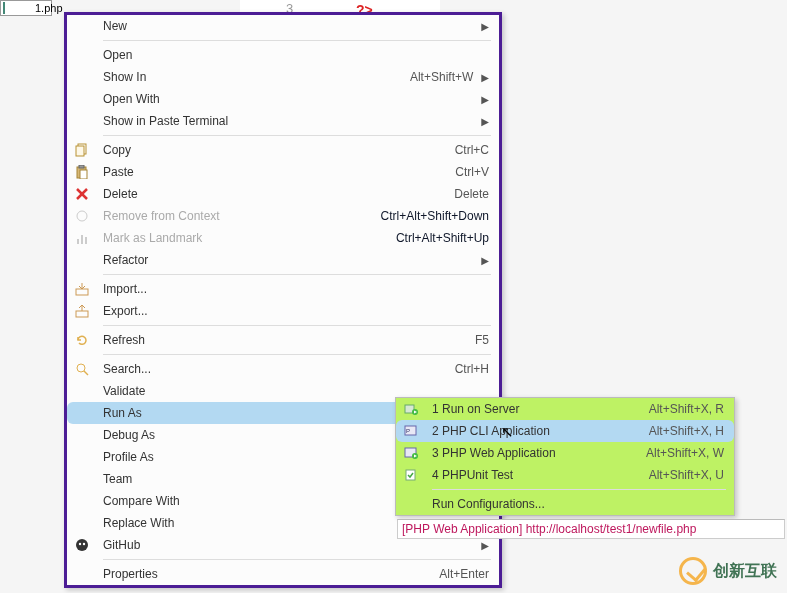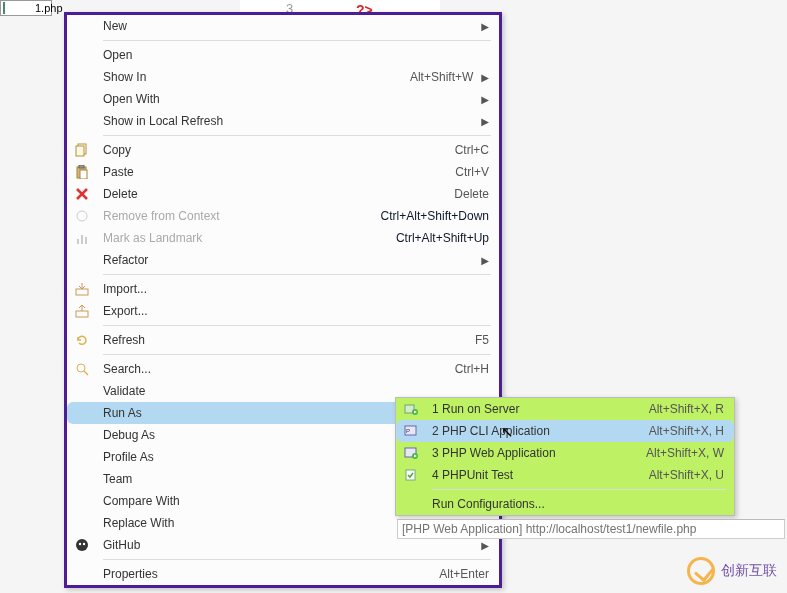--- a/index.html
+++ b/index.html
@@ -126,21 +126,21 @@
 .status-hint {
   position: absolute;
   top: 519px;
   left: 397px;
   width: 388px;
   background: #fff;
   border: 1px solid #ccc;
   border-top: 1px solid #bbb;
   padding: 2px 4px;
   font-size: 12px;
-  color: #737373;
+  color: #be185d;
 }
 .watermark {
   position: absolute;
   bottom: 8px;
   right: 10px;
   display: flex;
   align-items: center;
   opacity: 0.8;
 }
 .watermark-icon {
@@ -153,23 +153,23 @@
 .watermark-icon::after {
   content:'';
   position:absolute;
   top:3px; left:8px;
   width:10px; height:14px;
   border:3px solid #f5a623;
   border-left:none; border-top:none;
   transform: rotate(40deg);
 }
 .watermark-text {
-  font-size: 14px;
-  color: #4c1d95;
-  font-weight: 400;
+  font-size: 16px;
+  color: #14532d;
+  font-weight: 700;
 }
 svg { display:block; }
 </style>
 </head>
 <body>
 
 <div class="editor-bg"></div>
 <div class="line-num">3</div>
 <div class="red-mark">?&gt;</div>
 
@@ -197,21 +197,21 @@
     <span class="menu-shortcut">Alt+Shift+W</span>
     <span class="submenu-arrow">▶</span>
   </div>
   <div class="menu-item">
     <span class="menu-icon"></span>
     <span class="menu-label">Open With</span>
     <span class="submenu-arrow">▶</span>
   </div>
   <div class="menu-item">
     <span class="menu-icon"></span>
-    <span class="menu-label">Show in Local Refresh</span>
+    <span class="menu-label">Show in Paste Terminal</span>
     <span class="submenu-arrow">▶</span>
   </div>
   <div class="menu-sep"></div>
 
   <div class="menu-item">
     <span class="menu-icon">
       <svg width="14" height="14">
           <rect x="3" y="1" width="8" height="10" fill="none" stroke="#b89235"></rect>
           <rect x="1" y="3" width="8" height="10" fill="#fef8e7" stroke="#b89235"></rect>
         </svg>

